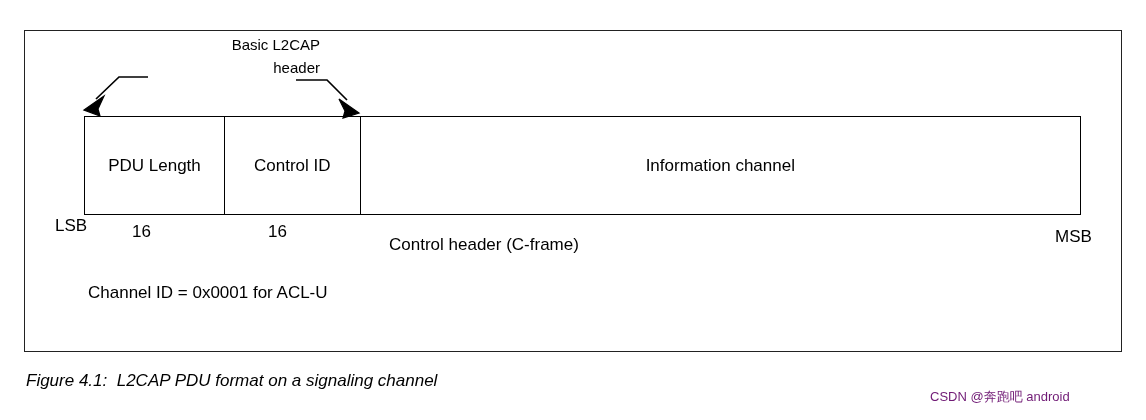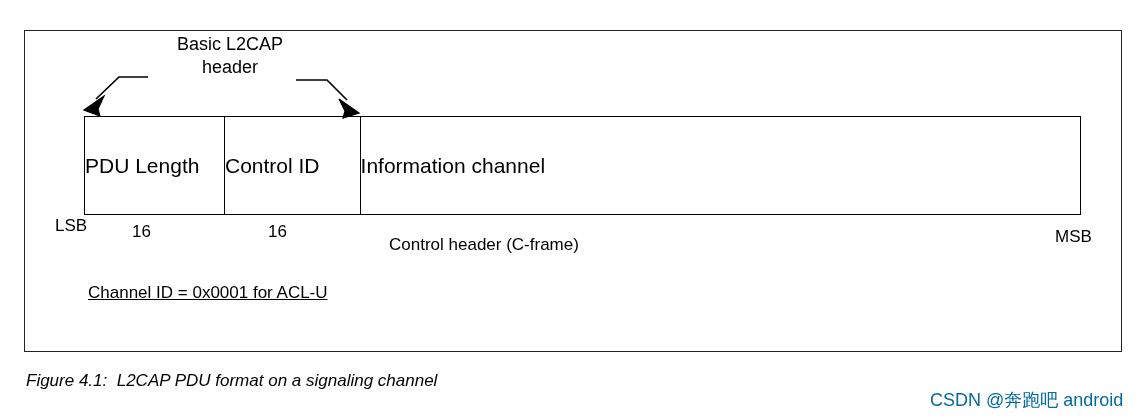--- a/index.html
+++ b/index.html
@@ -27,22 +27,22 @@
     box-sizing: border-box;
     background: #ffffff;
   }
 
   
   #header-annotation {
     position: absolute;
     left: 140px;
     top: 33px;
     width: 180px;
-    text-align: center;
-    font-size: 18px;
+    text-align: right;
+    font-size: 15px;
     line-height: 23px;
     white-space: pre-line;
   }
 
   
   #arrow-layer {
     position: absolute;
     left: 0;
     top: 0;
     width: 1146px;
@@ -59,22 +59,23 @@
     height: 99px;
     box-sizing: border-box;
     border: 1.6px solid #000000;
     display: flex;
     align-items: center;
   }
   .pdu-field {
     height: 100%;
     display: flex;
     align-items: center;
+    justify-content: center;
     box-sizing: border-box;
-    font-size: 21px;
+    font-size: 17px;
     white-space: nowrap;
   }
   .pdu-field + .pdu-field {
     border-left: 1.6px solid #000000;
   }
   #field-pdu-length { width: 139px; }
   #field-channel-id { width: 135.6px; }
   #field-information-payload { flex: 1 1 auto; }
 
   
@@ -89,41 +90,40 @@
   #label-frame { left: 389px; top: 235px; }
   #label-msb   { left: 1055px; top: 227px; }
 
   
   #channel-notes {
     position: absolute;
     left: 88px;
     top: 281px;
     font-size: 17px;
     line-height: 24px;
-    text-decoration: underline;
   }
   #channel-notes .note-line { white-space: nowrap; }
 
   
   #figure-caption {
     position: absolute;
     left: 26px;
     top: 371px;
     font-size: 17px;
     font-style: italic;
     white-space: pre;
   }
 
   
   #watermark {
     position: absolute;
     left: 930px;
     top: 388px;
-    font-size: 18px;
-    color: #0369a1;
+    font-size: 13px;
+    color: #701a75;
     white-space: nowrap;
   }
 </style>
 </head>
 <body>
 
 <div id="figure-frame"></div>
 
 <div id="header-annotation">Basic L2CAP
 header</div>

